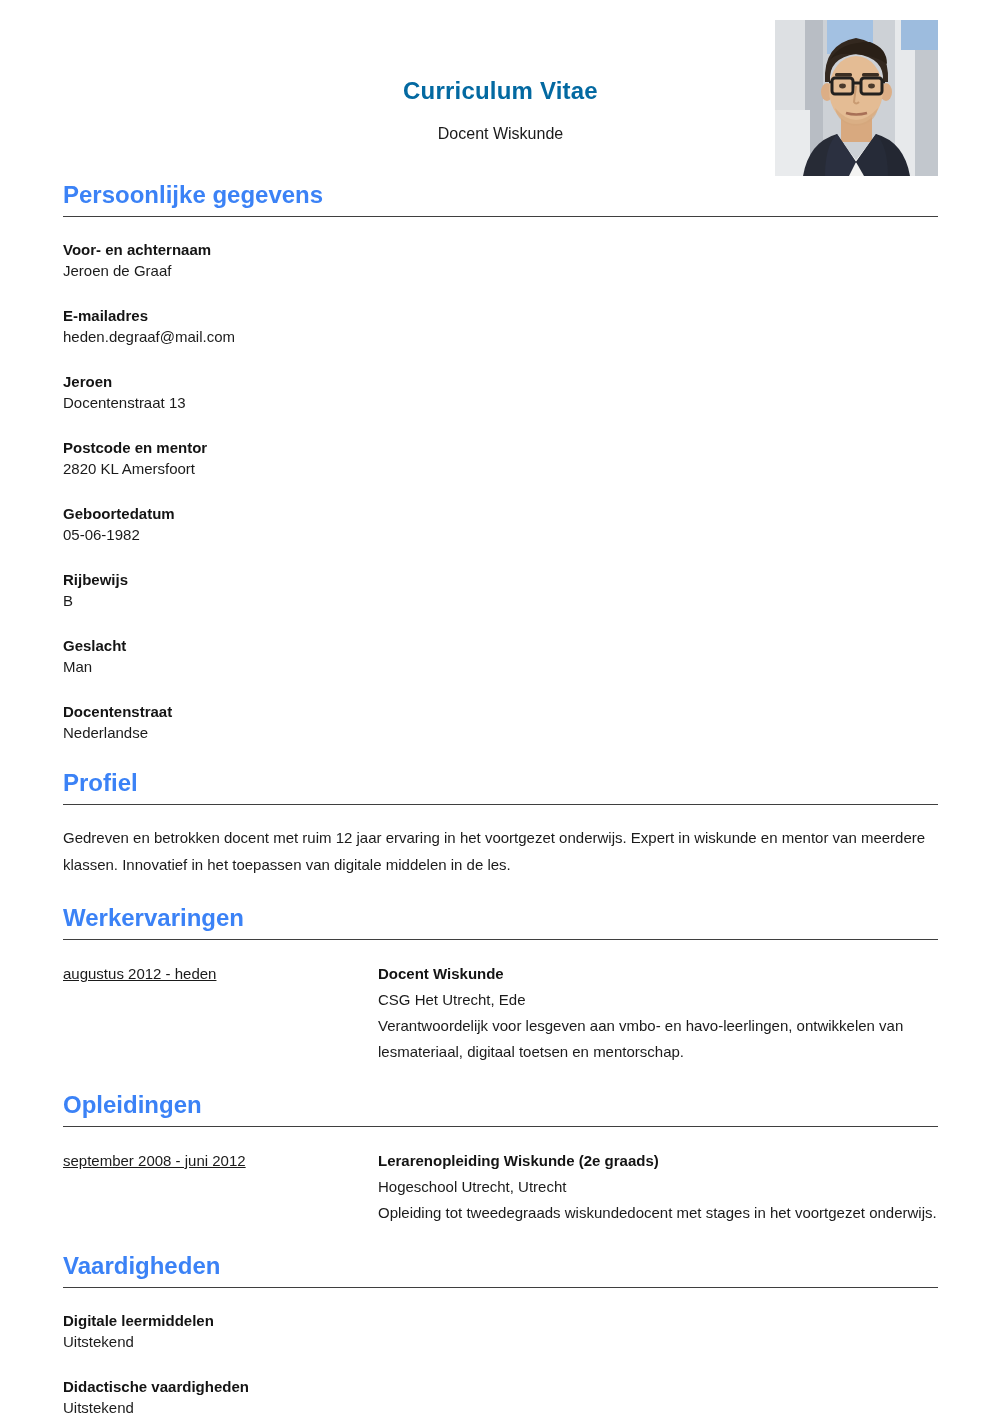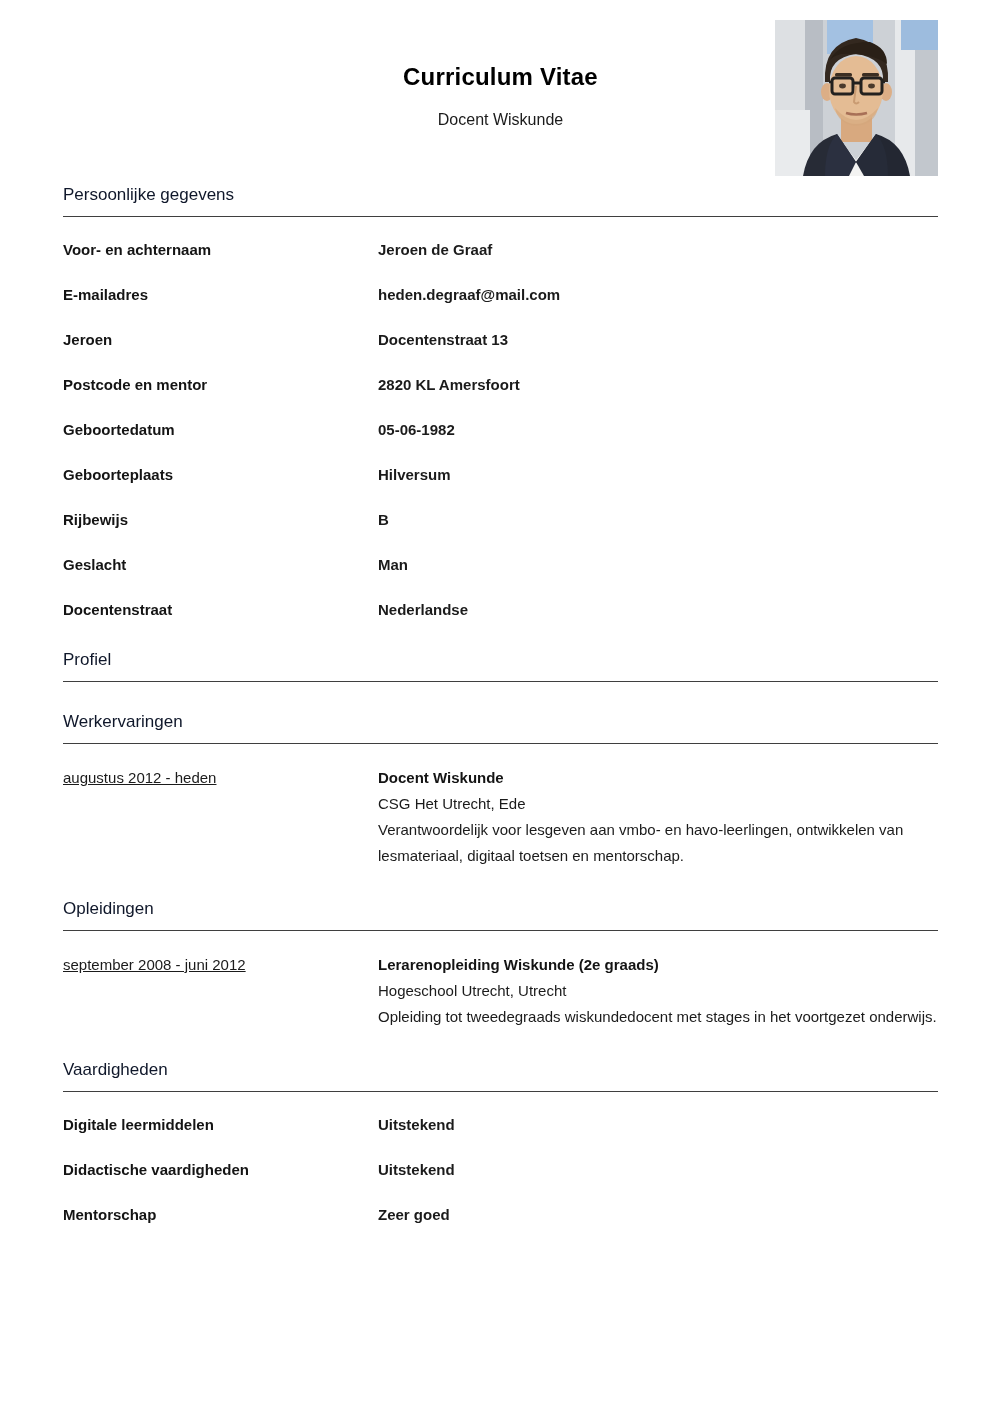--- a/index.html
+++ b/index.html
@@ -18,59 +18,60 @@
   .content {
     padding: 0 62px 0 63px;
   }
   
   .header { position: relative; height: 175px; }
   .title-block { text-align: center; padding-top: 62px; }
   .doc-title {
     font-size: 24px;
     font-weight: bold;
     line-height: 30px;
-    color: #000000;
+    color: #0369a1;
     letter-spacing: 0.2px;
+    margin-top: 14px;
   }
   .doc-subtitle {
     margin-top: 17px;
     font-size: 16px;
     line-height: 22px;
     color: #1b1b1b;
   }
   .photo {
     position: absolute;
     top: 20px;
     right: 0;
     width: 163px;
     height: 156px;
     overflow: hidden;
     background: #cfd3d8;
   }
   .photo svg { display: block; width: 100%; height: 100%; }
   
   .section h2 {
-    font-size: 17px;
-    font-weight: normal;
+    font-size: 24px;
+    font-weight: bold;
     line-height: 24px;
-    color: #0f172a;
+    color: #3b82f6;
     margin-top: 28px;
   }
   .section.first h2 { margin-top: 8px; }
   .rule {
     border: none;
     border-top: 1px solid #3f3f3f;
     height: 0;
     margin-top: 9px;
   }
   
   .fields { margin-top: 22px; }
-  .field-row { display: flex; line-height: 21px; margin-bottom: 24px; }
+  .field-row { display: flex; line-height: 21px; margin-bottom: 24px; flex-direction: column; }
   .field-label { width: 315px; flex-shrink: 0; font-weight: bold; color: #141414; }
-  .field-value { flex: 1; font-weight: bold; }
+  .field-value { flex: 1; }
   
   .profile-text { margin-top: 19px; line-height: 27px; max-width: 875px; }
   
   .entry { display: flex; margin-top: 21px; line-height: 26px; }
   .entry-period { width: 315px; flex-shrink: 0; text-decoration: underline; }
   .entry-body { flex: 1; }
   .entry-title { font-weight: bold; color: #141414; }
 </style>
 </head>
 <body>
@@ -151,41 +152,38 @@
         </div>
         <div class="field-row">
           <div class="field-label">Postcode en mentor</div>
           <div class="field-value">2820 KL Amersfoort</div>
         </div>
         <div class="field-row">
           <div class="field-label">Geboortedatum</div>
           <div class="field-value">05-06-1982</div>
         </div>
         <div class="field-row">
-          <div class="field-label">Geboorteplaats</div>
-          <div class="field-value">Hilversum</div>
-        </div>
-        <div class="field-row">
           <div class="field-label">Rijbewijs</div>
           <div class="field-value">B</div>
         </div>
         <div class="field-row">
           <div class="field-label">Geslacht</div>
           <div class="field-value">Man</div>
         </div>
         <div class="field-row">
           <div class="field-label">Docentenstraat</div>
           <div class="field-value">Nederlandse</div>
         </div>
       </div>
     </div>
 
     <div class="section">
       <h2>Profiel</h2>
       <hr class="rule">
+      <p class="profile-text">Gedreven en betrokken docent met ruim 12 jaar ervaring in het voortgezet onderwijs. Expert in wiskunde en mentor van meerdere klassen. Innovatief in het toepassen van digitale middelen in de les.</p>
     </div>
 
     <div class="section">
       <h2>Werkervaringen</h2>
       <hr class="rule">
       <div class="entry">
         <div class="entry-period">augustus 2012 - heden</div>
         <div class="entry-body">
           <div class="entry-title">Docent Wiskunde</div>
           <div class="entry-org">CSG Het Utrecht, Ede</div>

